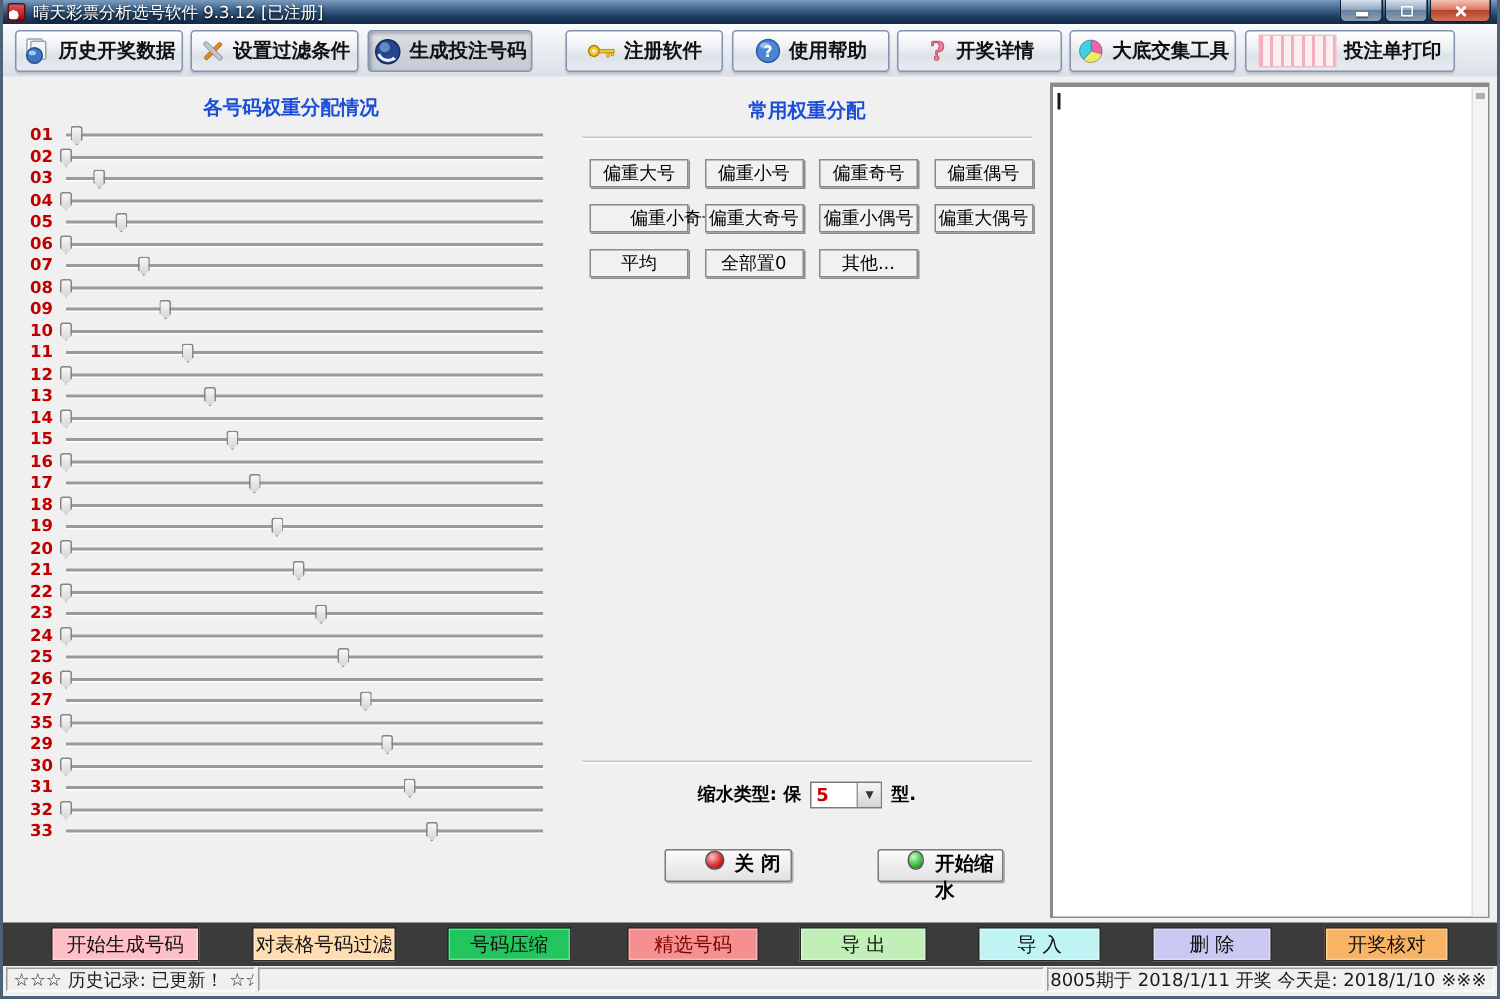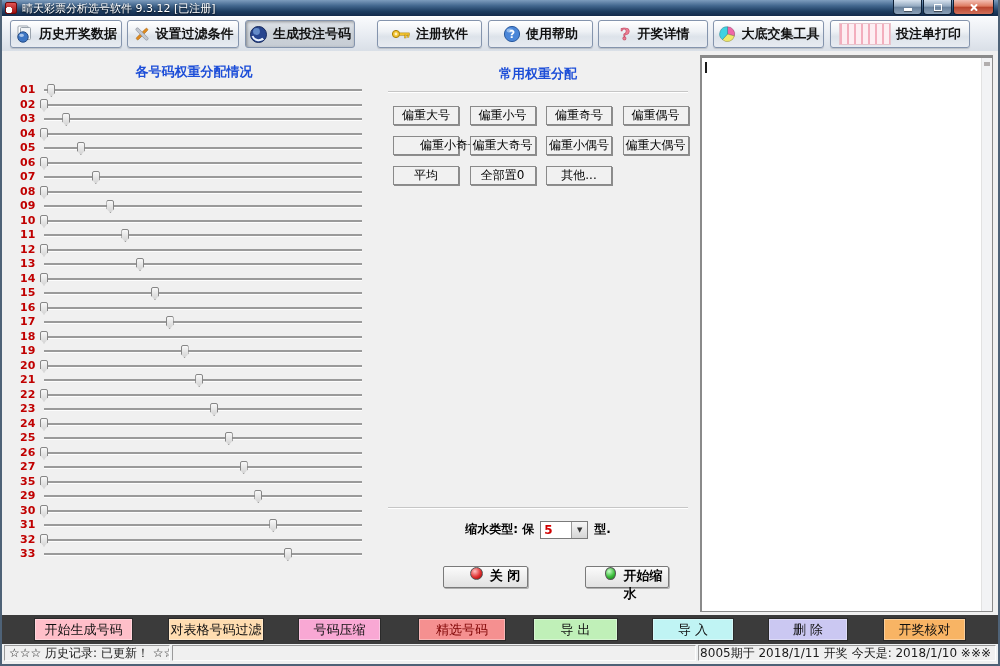--- a/index.html
+++ b/index.html
@@ -435,21 +435,21 @@
     <div class="rpanel">
       <div class="caret"></div>
       <div class="vscroll"></div>
     </div>
 
   </div>
 
   <div class="bottombar" id="bottom-bar">
       <div class="bbtn" style="left: 32px; width: 99px; background: rgb(255, 191, 201);">开始生成号码</div>
       <div class="bbtn" style="left: 166px; width: 96px; background: rgb(255, 221, 176);">对表格号码过滤</div>
-      <div class="bbtn" style="left: 296px; width: 83px; background: #f9a8d4;">号码压缩</div>
+      <div class="bbtn" style="left: 296px; width: 83px; background: #22c55e;">号码压缩</div>
       <div class="bbtn" style="left: 416px; width: 88px; background: rgb(245, 144, 144); color: rgb(124, 0, 0);">精选号码</div>
       <div class="bbtn" style="left: 531px; width: 85px; background: rgb(192, 240, 184);">导 出</div>
       <div class="bbtn" style="left: 650px; width: 82px; background: rgb(192, 244, 244);">导 入</div>
       <div class="bbtn" style="left: 766px; width: 80px; background: rgb(203, 200, 242);">删 除</div>
       <div class="bbtn" style="left: 881px; width: 83px; background: rgb(248, 180, 100);">开奖核对</div>
     </div>
 
   <div class="statusbar">
     <div class="ssec s1">☆☆☆ 历史记录: 已更新！ ☆☆☆</div>
     <div class="ssec s2"></div>

